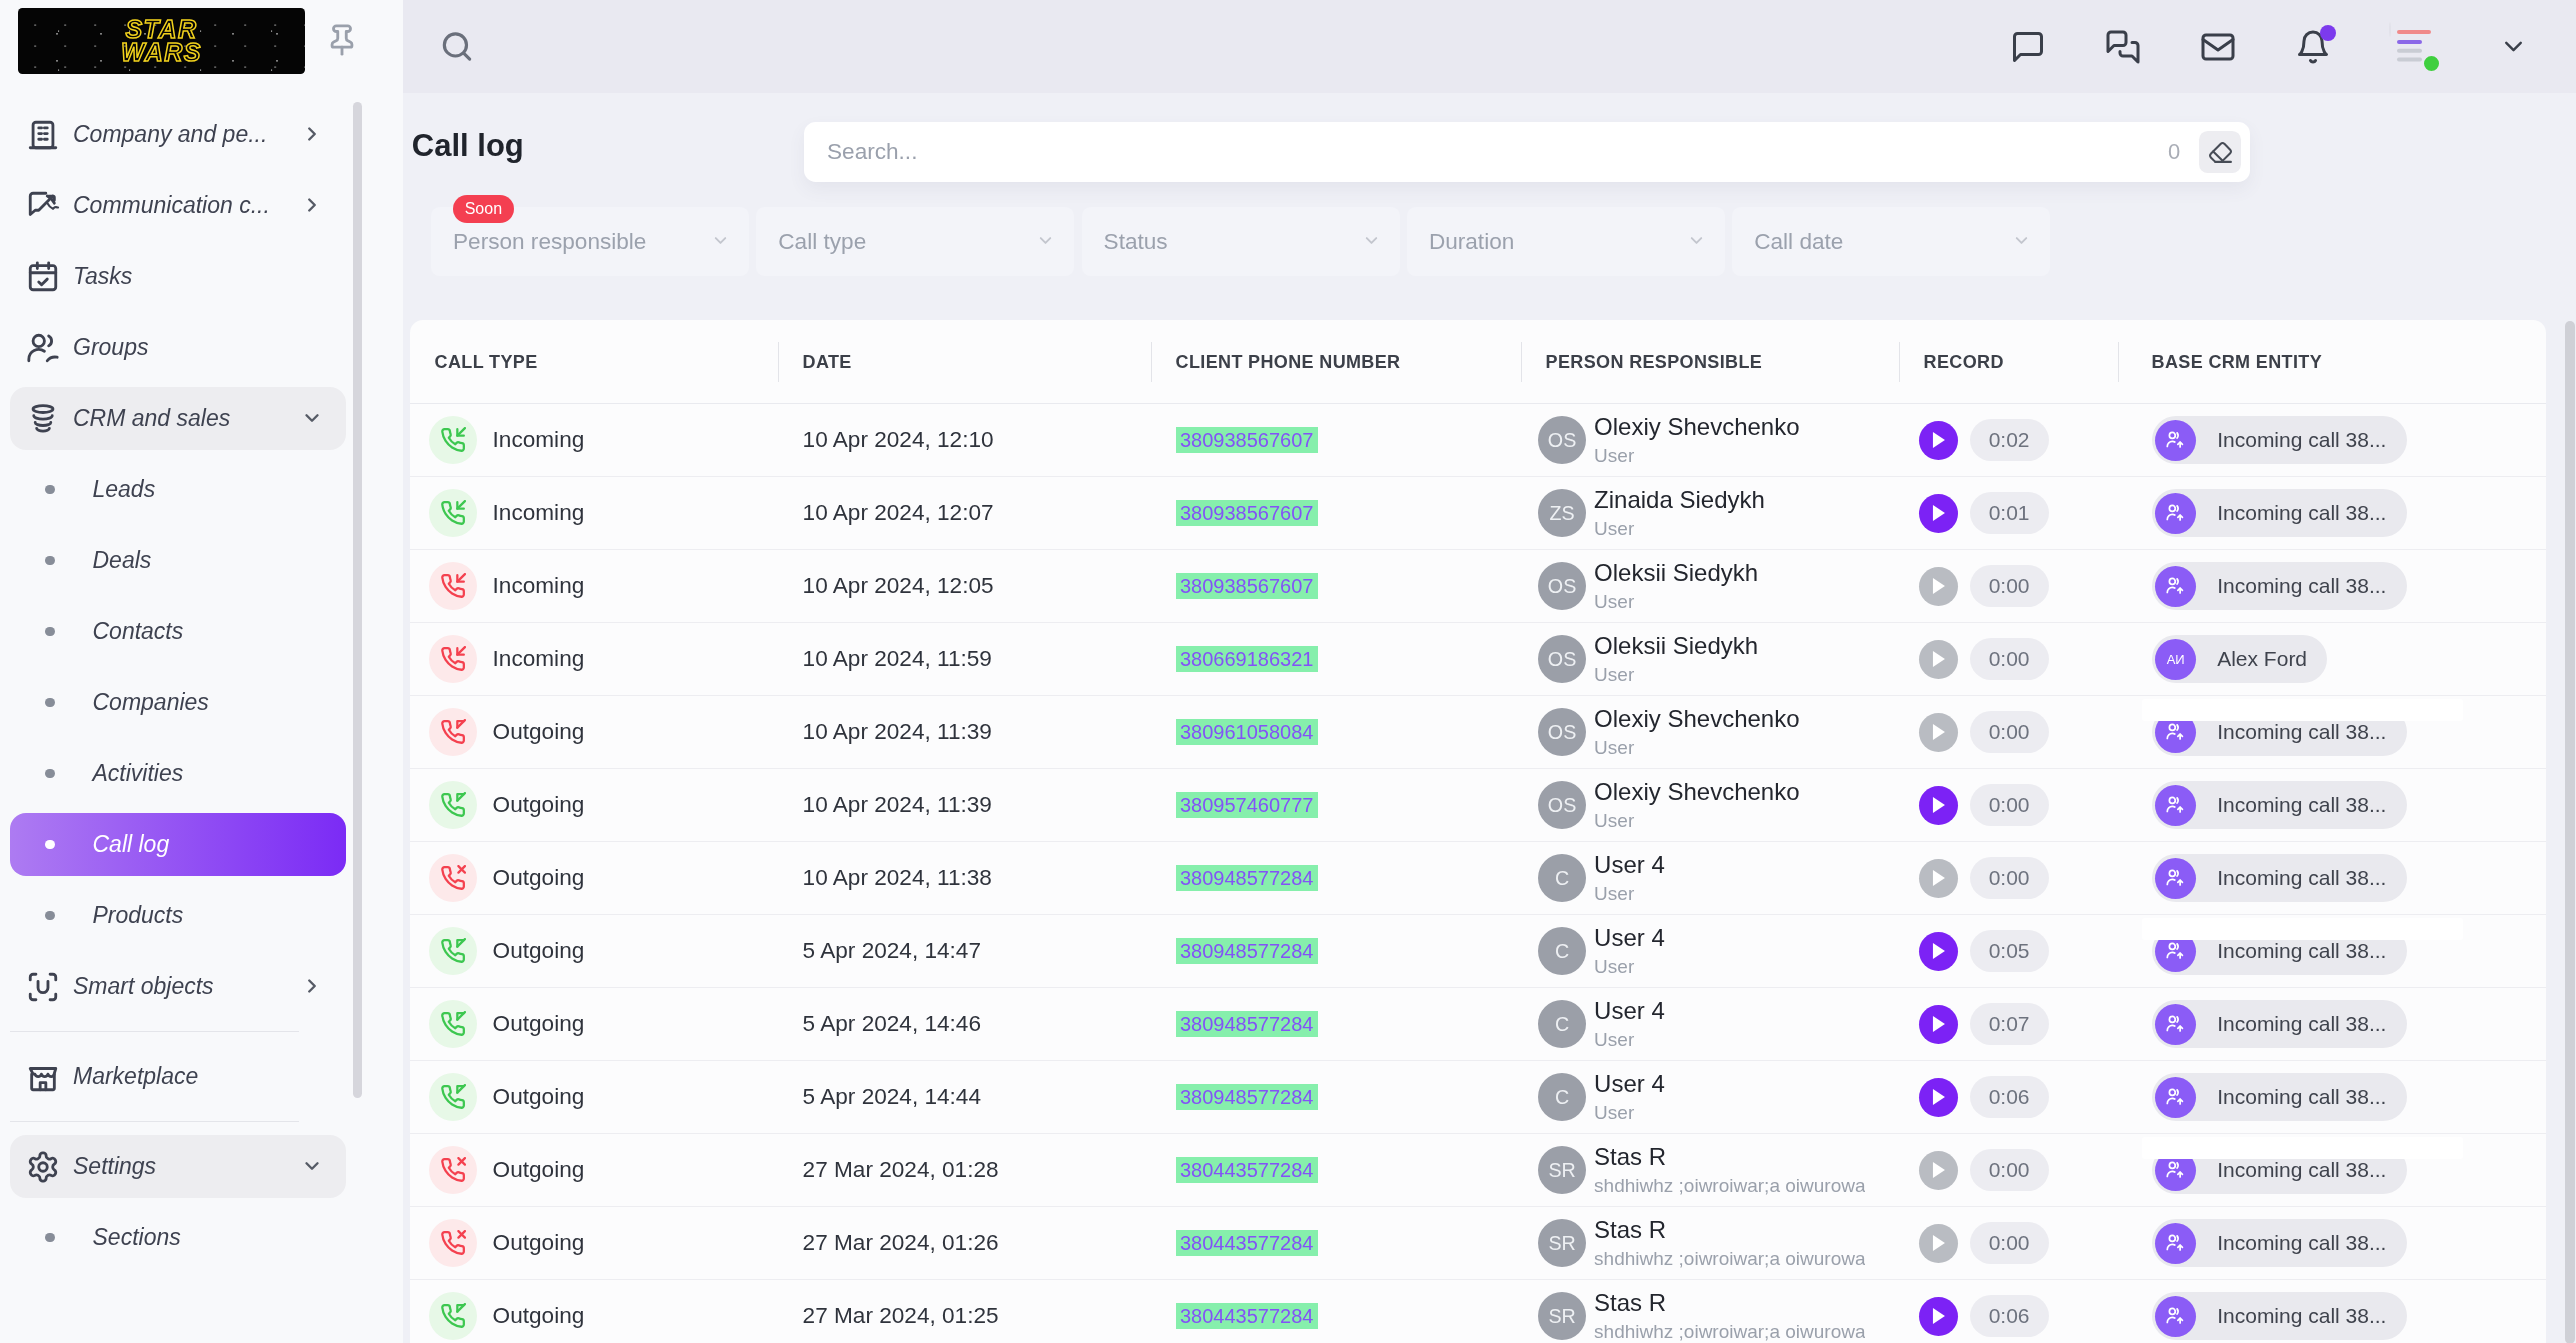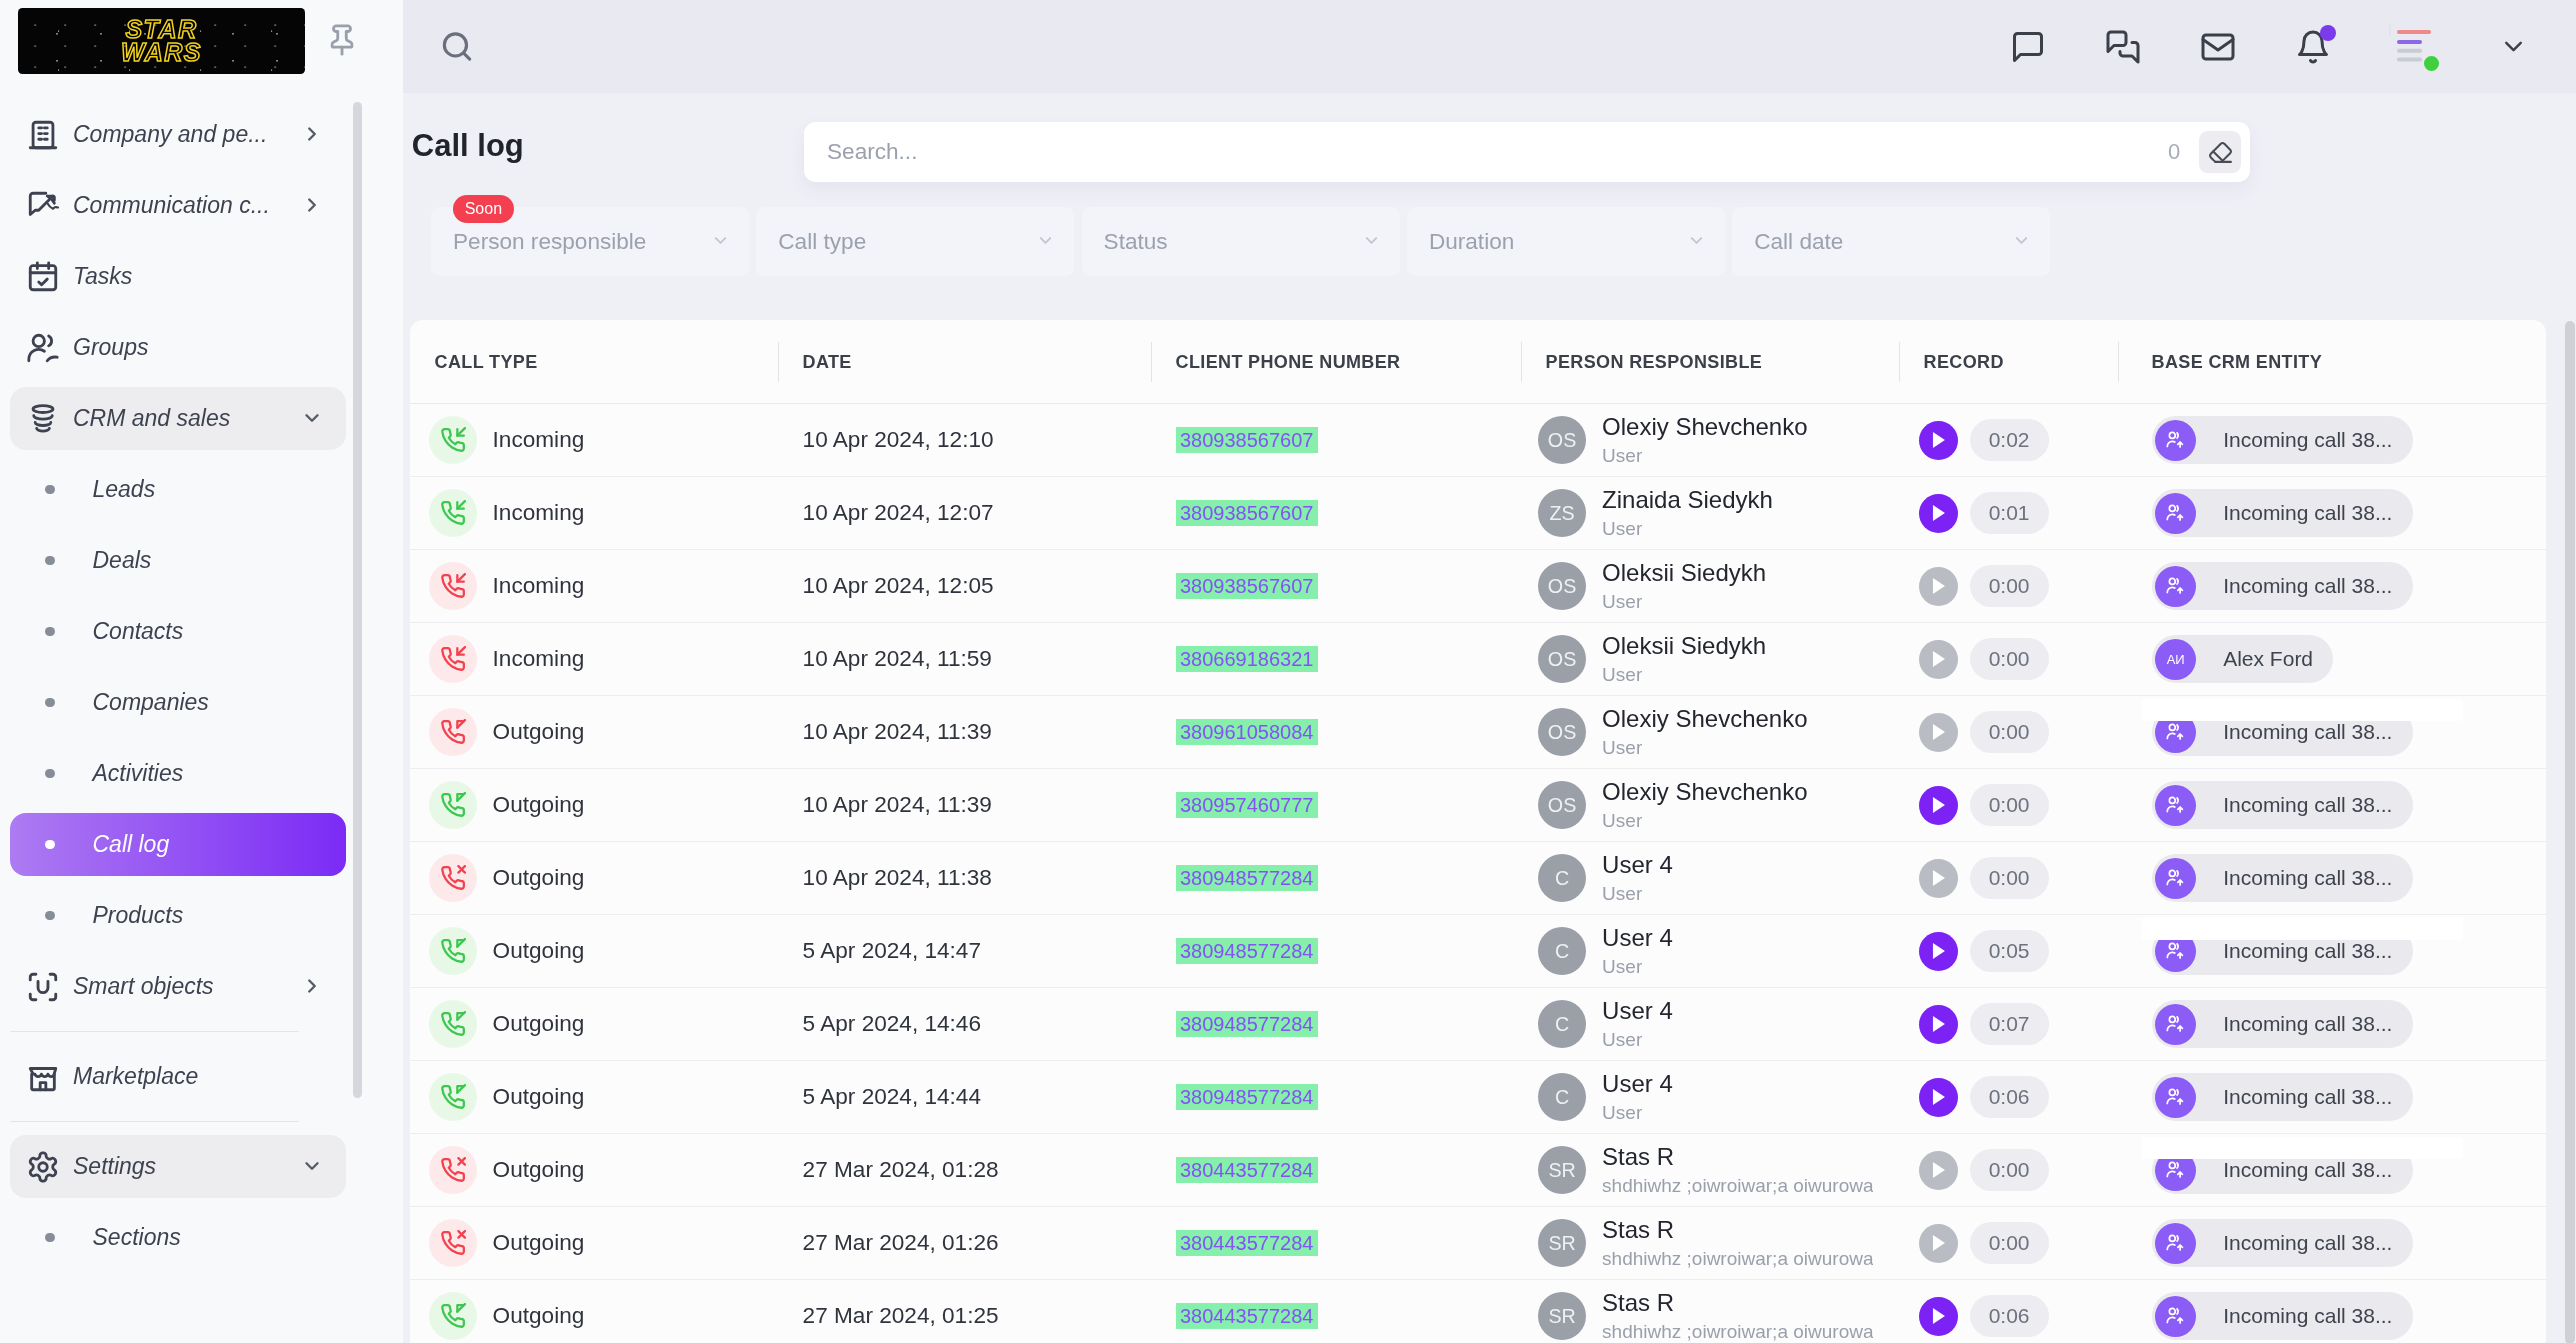--- a/index.html
+++ b/index.html
@@ -78,32 +78,32 @@
   .cell { display:flex; align-items:center; height:100%; overflow:hidden; }
   .ct { padding-left:19px; gap:16px; }
   .ct-icon { width:48px; height:48px; border-radius:50%; display:flex; align-items:center; justify-content:center; flex:none; }
   .ct-icon svg { width:26px; height:26px; fill:none; stroke-width:2.1; stroke-linecap:round; stroke-linejoin:round; }
   .ct-icon.green { background:#e7f8e7; } .ct-icon.green svg { stroke:#3dc750; }
   .ct-icon.red { background:#fde9ea; } .ct-icon.red svg { stroke:#f4414f; }
   .ct-lbl, .date-lbl { font-size:22.6px; color:#2f333c; }
   .date { padding-left:25px; }
   .phone { padding-left:25px; }
   .phone a { font-size:20px; color:#8353f6; text-decoration:none; background:#86efac; padding:1.5px 4.4px; }
-  .person { padding-left:17.5px; gap:16px;align-items:center; }
+  .person { padding-left:17.5px; gap:8px;align-items:center; }
   .p-avatar { width:48px; height:48px; border-radius:50%; background:#9b9fa8; color:#eef0f3; font-size:19.7px; display:flex; align-items:center; justify-content:center; flex:none; }
   .p-name { font-size:24px; color:#23262e; white-space:nowrap; }
   .p-sub { font-size:19px; color:#9aa0ab; margin-top:4.4px; white-space:nowrap; }
   .p-text { overflow:hidden; }
   .rec { padding-left:20.4px; gap:11.7px; }
   .play { width:39px; height:39px; border-radius:50%; flex:none; display:flex; align-items:center; justify-content:center; cursor:pointer; }
   .play.purple { background:#7c22f5; } .play.gray { background:#b9bcc2; }
   .play svg { width:14.6px; height:16px; fill:#ffffff; }
   .dur { background:#ececf1; border-radius:729px; font-size:21px; color:#6d727e; padding:8.8px 19px; }
   .entity { padding-left:34px; position:relative; }
-  .e-pill { display:flex; align-items:center; background:#e9e9ee; border-radius:729px; padding:3.6px 20.4px 3.6px 3.6px; gap:27px; cursor:pointer; max-width:408px; }
+  .e-pill { display:flex; align-items:center; background:#e9e9ee; border-radius:729px; padding:3.6px 20.4px 3.6px 3.6px; gap:21px; cursor:pointer; max-width:408px; }
   .e-avatar { width:41px; height:41px; border-radius:50%; background:#8b5cf6; display:flex; align-items:center; justify-content:center; flex:none; font-size:13px; color:#ffffff; }
   .e-avatar svg { width:22px; height:22px; stroke:#ffffff; fill:none; stroke-width:1.9; stroke-linecap:round; stroke-linejoin:round; }
   .e-lbl { font-size:21px; color:#3f434d; white-space:nowrap; }
   .artifact { position:absolute; left:24px; top:2.9px; width:321px; height:22px; background:#ffffff; border-radius:2.9px; }
   .page-scrollbar { position:absolute; right:1.5px; top:321px; width:9.5px; height:1023px; background:#cfd0d6; border-radius:5.1px; }
 </style>
 </head>
 <body>
 
 <div class="app">

